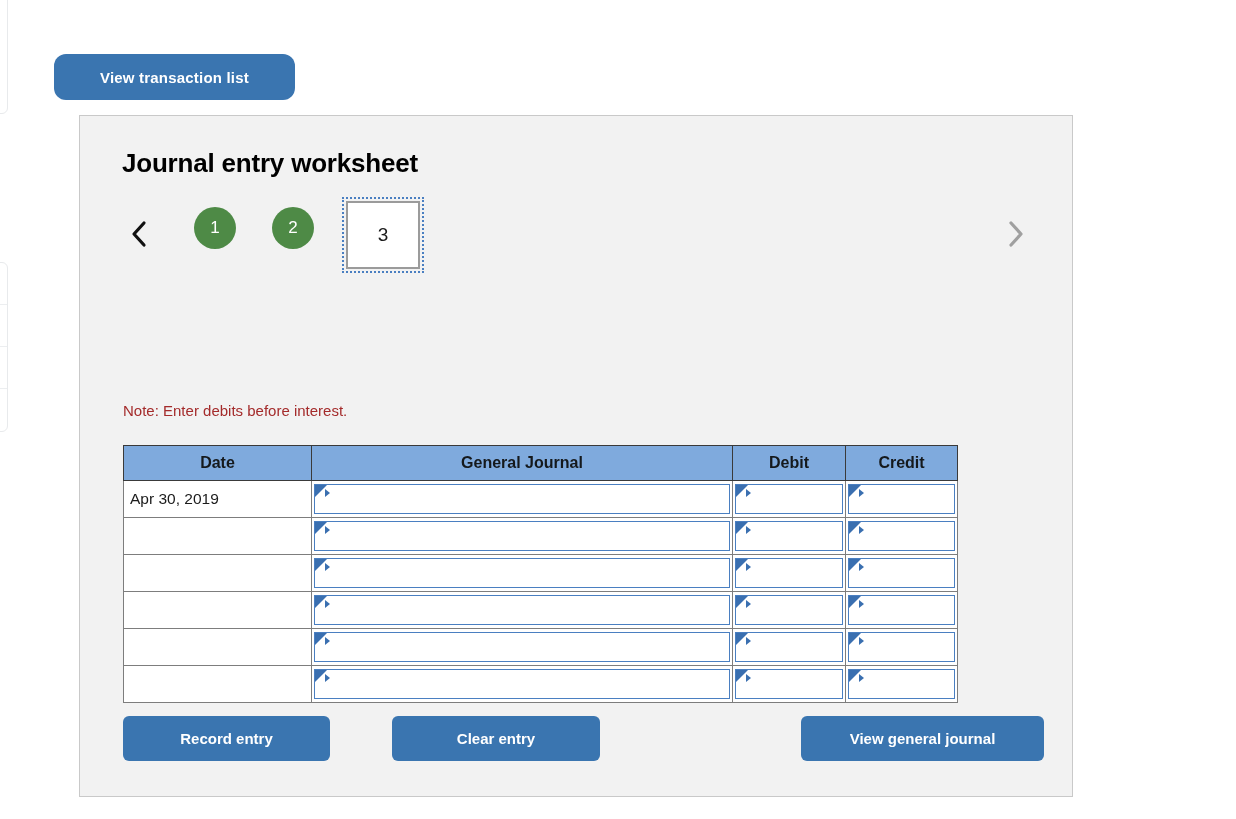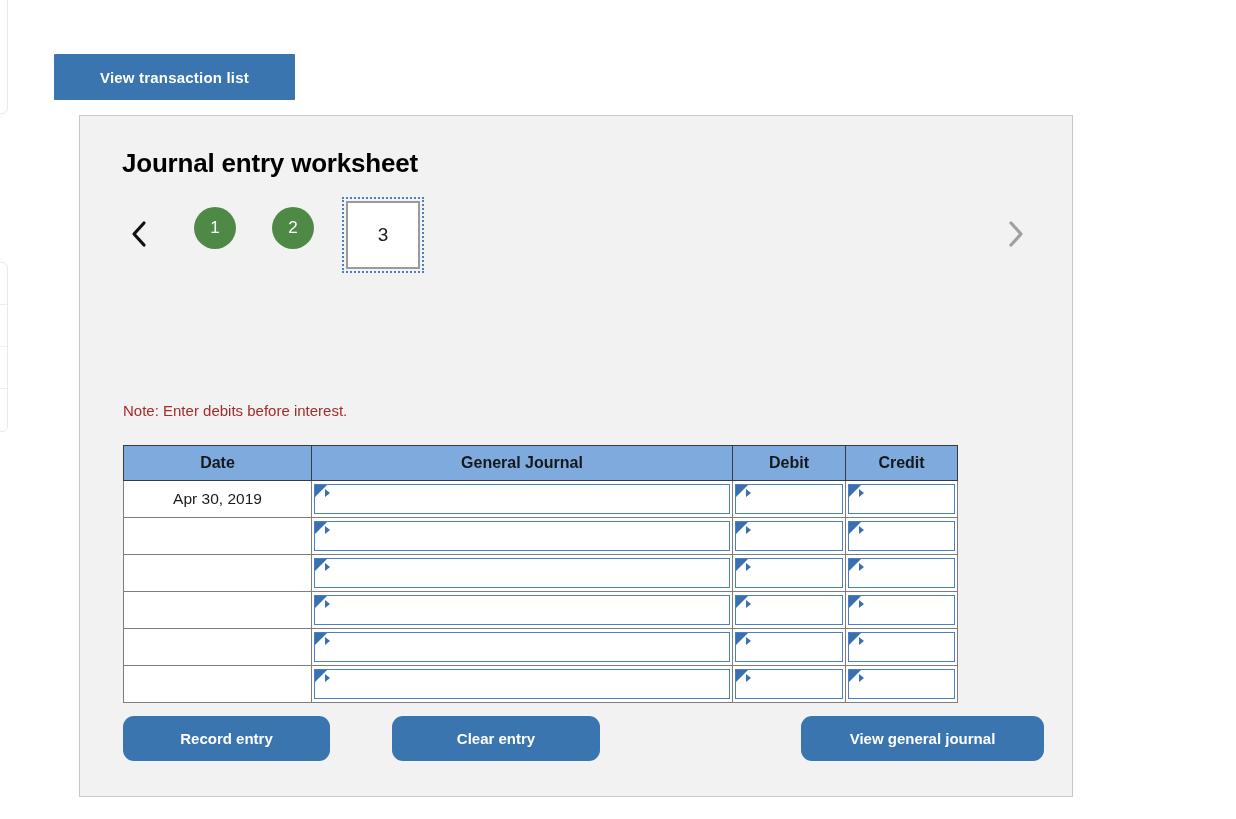--- a/index.html
+++ b/index.html
@@ -47,21 +47,21 @@
   
   .view-transaction-btn {
     position: absolute;
     left: 54px;
     top: 54px;
     width: 241px;
     height: 46px;
     background: #3a75b0;
     color: #ffffff;
     border: none;
-    border-radius: 1px;
+    border-radius: 12px;
     font-family: "Liberation Sans", sans-serif;
     font-size: 15px;
     font-weight: bold;
     letter-spacing: 0.2px;
     cursor: pointer;
   }
 
   
   .worksheet-panel {
     position: absolute;
@@ -196,21 +196,21 @@
     padding: 0;
     vertical-align: middle;
     background: #ffffff;
   }
   .col-date   { width: 188px; }
   .col-gj     { width: 421px; }
   .col-debit  { width: 113px; }
   .col-credit { width: 112px; }
 
   td.date-cell {
-    text-align: center;
+    text-align: left;
     font-size: 15.5px;
     color: #1b1b1b;
     padding: 0 6px;
   }
 
   
   td.input-cell { padding: 1px 2px; }
   .cell-input {
     position: relative;
     height: 30px;
@@ -251,21 +251,21 @@
     width: 910px;
     height: 46px;
   }
   .action-btn {
     position: absolute;
     top: 0;
     height: 45px;
     background: #3a75b0;
     color: #ffffff;
     border: none;
-    border-radius: 11px;
+    border-radius: 6px;
     font-family: "Liberation Sans", sans-serif;
     font-size: 15px;
     font-weight: bold;
     cursor: pointer;
   }
   .btn-record  { left: 0px;   width: 207px; }
   .btn-clear   { left: 269px; width: 208px; }
   .btn-viewgj  { left: 678px; width: 243px; }
 </style>
 </head>

